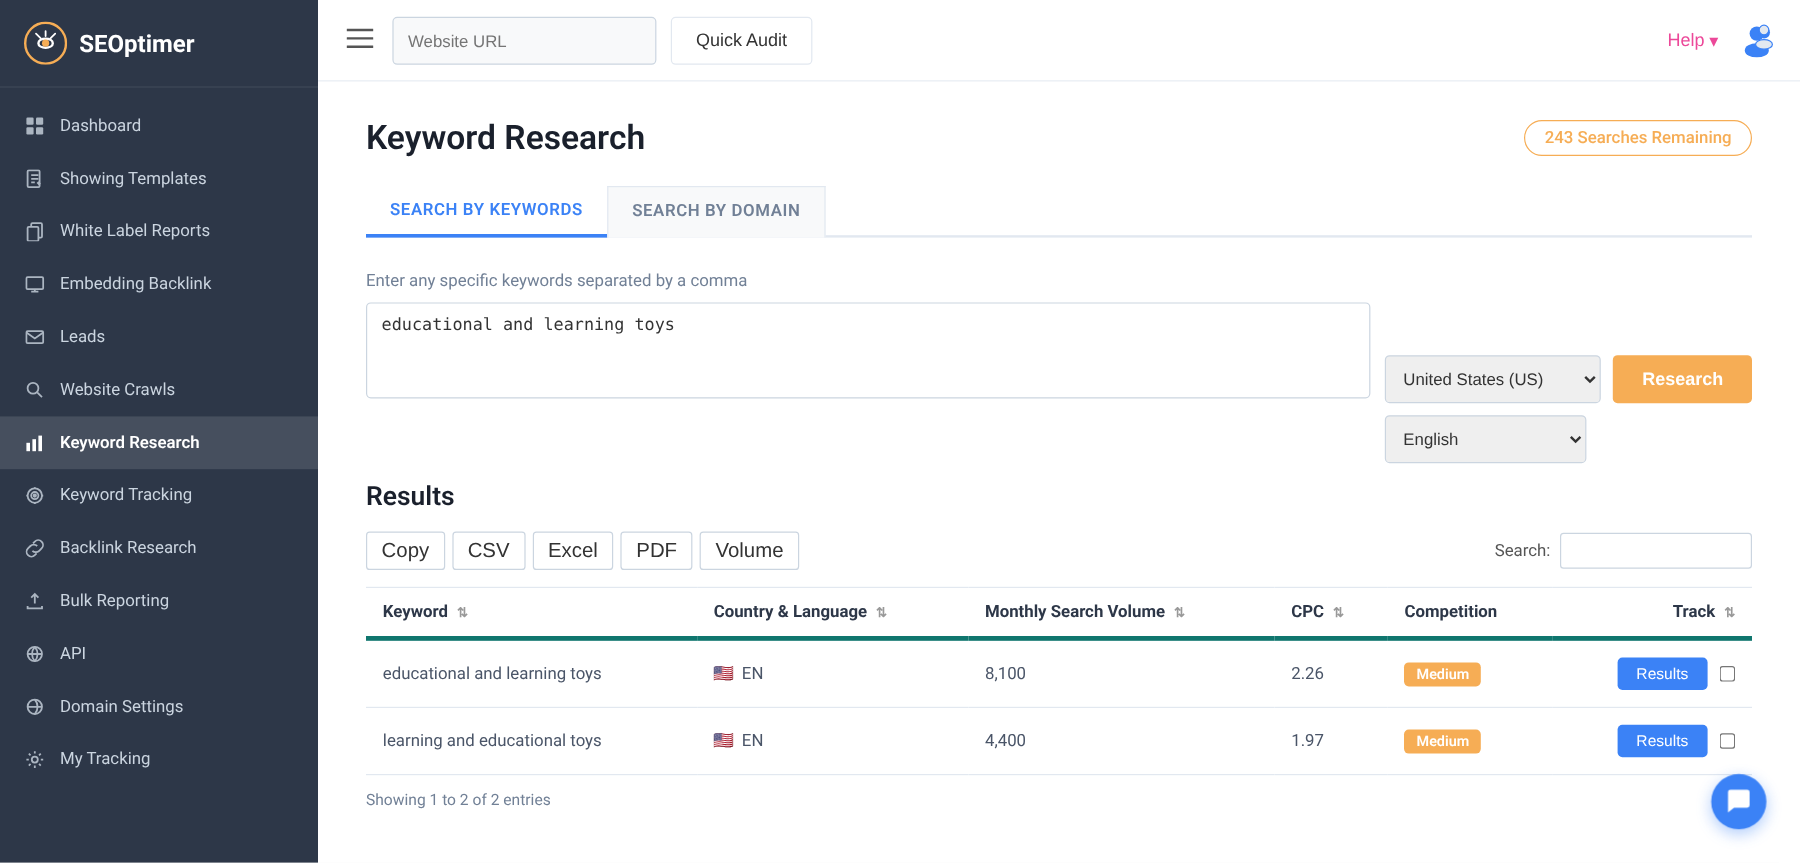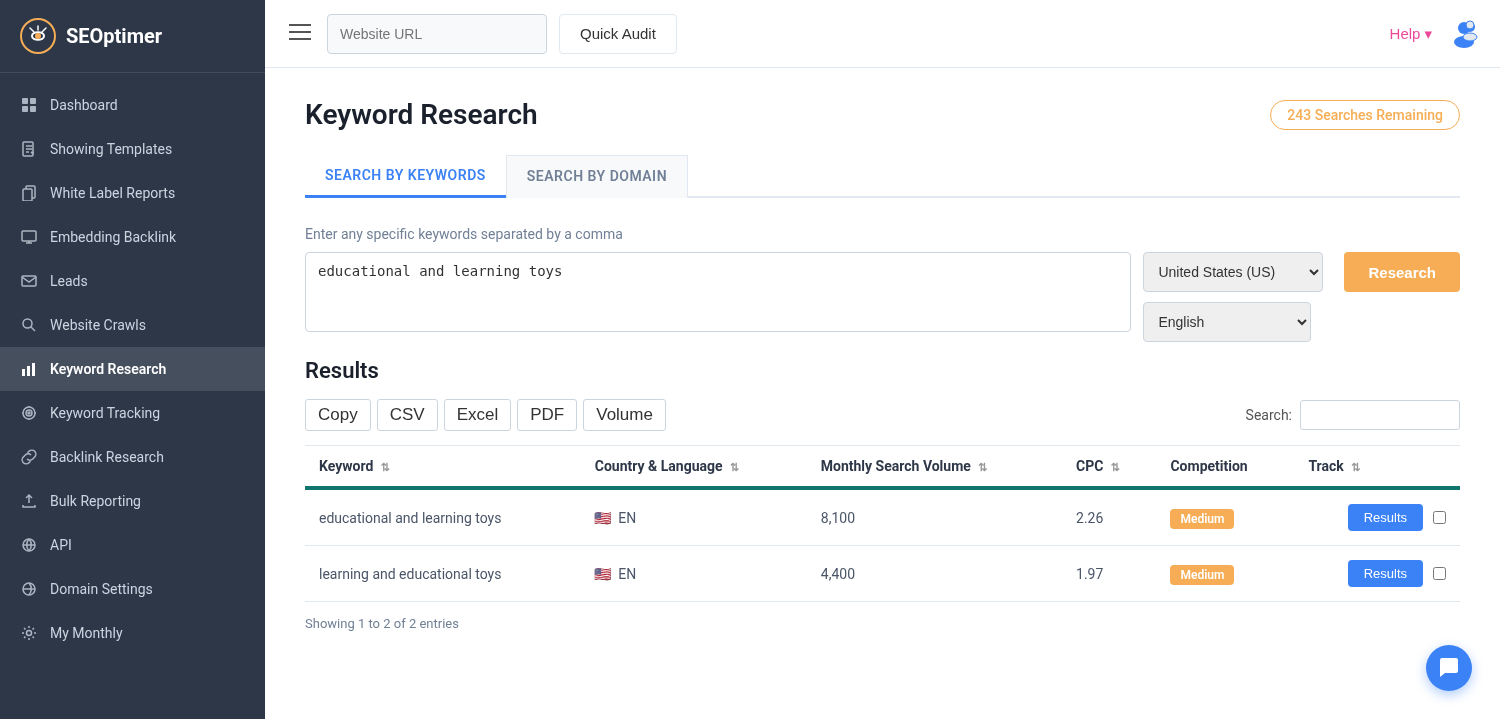--- a/index.html
+++ b/index.html
@@ -51,21 +51,21 @@
     
     .results-title { font-size: 22px; font-weight: 600; color: #1a202c; margin-bottom: 16px; margin-top: 10px; }
     .results-toolbar { display: flex; align-items: center; gap: 6px; margin-bottom: 14px; }
     .toolbar-btn { padding: 5px 12px; border: 1px solid #cbd5e0; background: #fff; border-radius: 3px; font-size: 17px; color: #333; cursor: pointer; }
     .search-box-wrapper { margin-left: auto; display: flex; align-items: center; gap: 8px; font-size: 14px; color: #555; }
     .search-box { height: 30px; border: 1px solid #cbd5e0; border-radius: 3px; padding: 0 8px; font-size: 13px; width: 160px; }
 
     
     table { width: 100%; border-collapse: collapse; font-size: 14px; }
     thead th { padding: 12px 14px; text-align: left; font-weight: 700; color: #2d3748; border-bottom: 4px solid #0f766e; border-top: 1px solid #e2e8f0; white-space: nowrap; }
-    thead th:last-child { text-align: left; }
+    thead th:last-child { text-align: right; }
     .sort-icon { display: inline-block; margin-left: 4px; color: #999; font-size: 11px; }
     tbody tr { border-bottom: 1px solid #e2e8f0; }
     tbody td { padding: 14px 14px; color: #4a5568; vertical-align: middle; }
     tbody td:last-child { text-align: right; }
     .flag-cell { display: flex; align-items: center; gap: 6px; }
     .medium-badge { background: #f6ad55; color: #fff; border-radius: 4px; padding: 3px 10px; font-size: 12px; font-weight: 600; }
     .results-btn { background: #3b82f6; color: #fff; border: none; border-radius: 4px; padding: 6px 16px; font-size: 13px; cursor: pointer; font-weight: 500; }
     .showing-text { font-size: 13px; color: #718096; margin-top: 14px; }
 
     
@@ -216,21 +216,21 @@
       <span>Domain Settings</span>
     </div>
 
     <div class="nav-item">
       <span class="nav-icon">
         <svg width="16" height="16" viewBox="0 0 16 16" fill="none" stroke="currentColor" stroke-width="1.5">
           <circle cx="8" cy="8" r="2.5"></circle>
           <path d="M8 1v2M8 13v2M1 8h2M13 8h2M3.05 3.05l1.41 1.41M11.54 11.54l1.41 1.41M3.05 12.95l1.41-1.41M11.54 4.46l1.41-1.41"></path>
         </svg>
       </span>
-      <span>My Monthly</span>
+      <span>My Tracking</span>
     </div>
   </nav>
 </aside>
 
 <div class="main">
 
   <header class="topbar">
     <button class="hamburger-btn">
       <svg width="22" height="18" viewBox="0 0 22 18" fill="none" stroke="#555" stroke-width="2" stroke-linecap="round">
         <line x1="0" y1="2" x2="22" y2="2"></line>
@@ -267,21 +267,21 @@
     <div class="tabs">
       <div class="tab active">SEARCH BY KEYWORDS</div>
       <div class="tab">SEARCH BY DOMAIN</div>
     </div>
 
     <p class="search-label">Enter any specific keywords separated by a comma</p>
 
     <div class="search-row">
       <textarea class="keyword-textarea" style="">educational and learning toys</textarea>
       <div class="search-controls">
-        <div style="display:flex;gap:21px;align-items:flex-start;">
+        <div style="display:flex;gap:10px;align-items:flex-start;margin-top:44px;">
           <select class="country-select">
             <option>United States (US)</option>
             <option>United Kingdom (UK)</option>
             <option>Canada (CA)</option>
             <option>Australia (AU)</option>
           </select>
           <button class="research-btn">Research</button>
         </div>
         <select class="lang-select">
           <option>English</option>

